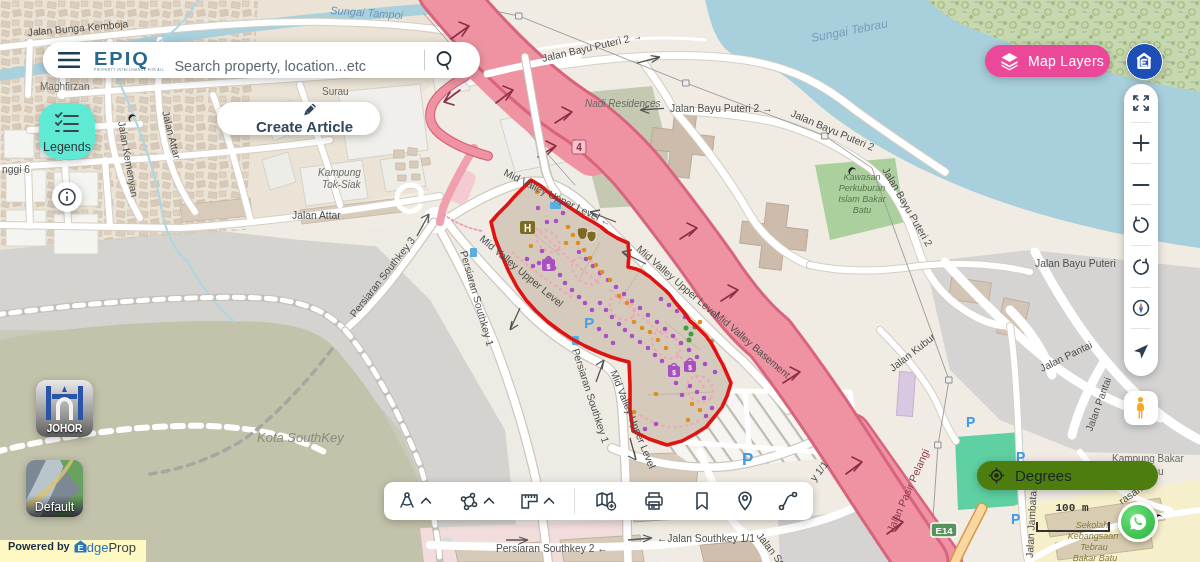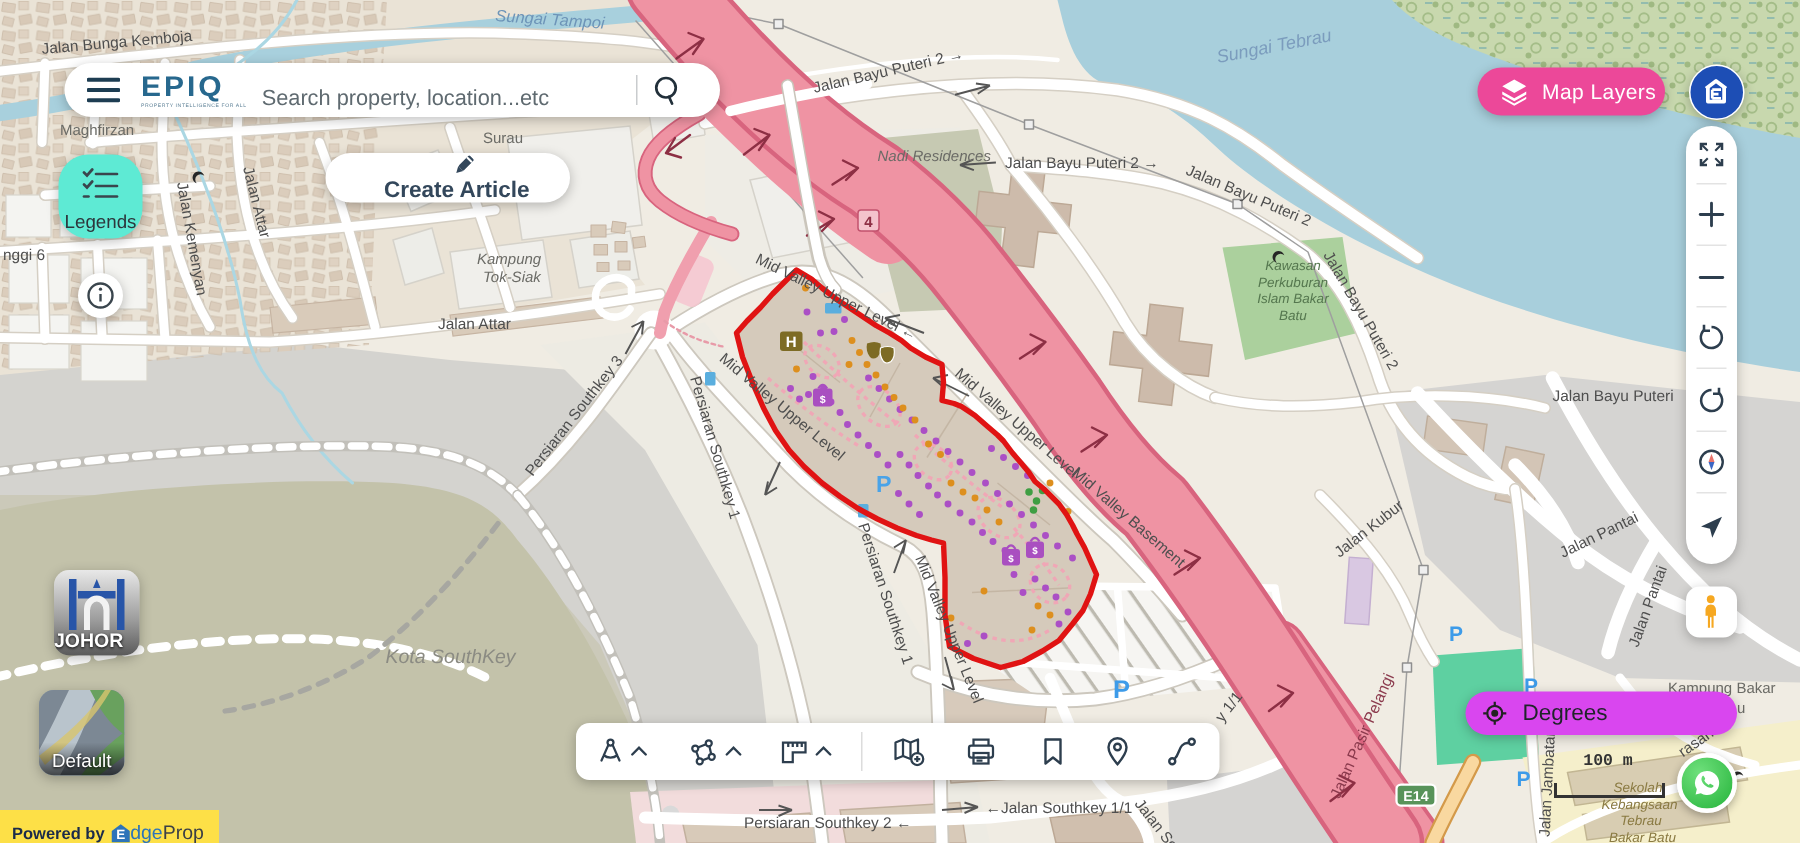--- a/index.html
+++ b/index.html
@@ -796,49 +796,49 @@
 <div class="abs shadow" style="left:36px;top:380px;width:57px;height:57px;border-radius:10px;background:linear-gradient(180deg,#e8e8e8,#9a9a9a 60%,#5a5a5a);overflow:hidden;">
 
   <svg style="position:absolute;left:8px;top:4px" width="41" height="38" viewBox="0 0 41 38">
     <rect x="2" y="2" width="5" height="34" fill="#2855a8"></rect>
         <rect x="34" y="2" width="5" height="34" fill="#2855a8"></rect>
     <rect x="8" y="10" width="25" height="5" fill="#2855a8"></rect>
     <path d="M12,36 L12,22 A8.5,9 0 0 1 29,22 L29,36 L25,36 L25,23 A4.5,6 0 0 0 16,23 L16,36 Z" fill="#f2f2f2"></path>
     <path d="M18,8 L23,8 L20.5,2 Z" fill="#2855a8"></path>
   </svg>
 
-  <div style="position:absolute;bottom:3px;width:100%;color:#fff;font-size:13px;font-weight:bold;text-shadow:0 1px 2px #000;">JOHOR</div>
+  <div style="position:absolute;bottom:3px;width:100%;text-align:center;color:#fff;font-size:10px;font-weight:bold;text-shadow:0 1px 2px #000;">JOHOR</div>
 </div>
 
 <div class="abs shadow" style="left:26px;top:460px;width:57px;height:57px;border-radius:10px;overflow:hidden;background:#8fa0ae;">
 
   <svg style="position:absolute;left:0;top:0" width="57" height="57" viewBox="0 0 57 57">
     <rect width="57" height="57" fill="#7c8894"></rect>
     <path d="M20,0 L40,0 C34,14 30,26 24,38 L14,57 L0,57 L0,40 C8,26 14,12 20,0 Z" fill="#b9c4cc"></path>
     <path d="M34,0 L57,0 L57,30 C46,22 40,12 34,0 Z" fill="#69a15e"></path>
     <path d="M57,28 L57,44 L40,57 L28,57 C36,46 46,36 57,28 Z" fill="#69a15e"></path>
     <path d="M0,44 C18,30 34,16 44,0 L48,0 C38,18 22,34 4,50 Z" fill="#d8c66e" opacity="0.8"></path>
   </svg>
 
   <div style="position:absolute;bottom:0;width:100%;height:22px;background:linear-gradient(180deg,rgba(0,0,0,0),rgba(0,0,0,0.65));"></div>
 
   <div style="position:absolute;bottom:3px;width:100%;text-align:center;color:#fff;font-size:12.5px;text-shadow:0 1px 2px #000;">Default</div>
 </div>
 
-<div class="abs" style="left:0;top:540px;width:146px;height:22px;background:#fde047;display:flex;align-items:flex-end;">
+<div class="abs" style="left:0;top:540px;width:146px;height:22px;background:#fef9c3;display:flex;align-items:flex-start;">
   <div style="margin-left:8px;font-size:11px;font-weight:bold;color:#1b2b4a;">Powered by</div>
 
   <svg style="margin-left:4px" width="13" height="13" viewBox="0 0 13 13">
         <path d="M6.5,0.5 L12.5,5 L12.5,12.5 L0.5,12.5 L0.5,5 Z" fill="#2d74b9"></path>
         <text x="6.5" y="10.5" text-anchor="middle" font-size="9" fill="#fff" font-weight="bold">E</text>
       </svg>
   <div style="font-size:13px;font-weight:normal;color:#2d74b9;">dge<span style="color:#3b3f46;">Prop</span></div>
 </div>
 
-<div class="abs shadow" style="left:977px;top:461px;width:181px;height:29px;background:#d946ef;border-radius:15px;display:flex;align-items:center;">
+<div class="abs shadow" style="left:977px;top:461px;width:181px;height:29px;background:#4d7c0f;border-radius:15px;display:flex;align-items:center;">
 
   <svg style="margin-left:11px" width="17" height="17" viewBox="0 0 17 17">
         <g stroke="#222" stroke-width="1.5" fill="none">
           <circle cx="8.5" cy="8.5" r="5"></circle>
           <circle cx="8.5" cy="8.5" r="1.6" fill="#222"></circle>
           <path d="M8.5,0.8 L8.5,3.2 M8.5,13.8 L8.5,16.2 M0.8,8.5 L3.2,8.5 M13.8,8.5 L16.2,8.5"></path>
         </g>
       </svg>
 
   <div style="margin-left:10px;font-size:15px;color:#1f2429;">Degrees</div>

